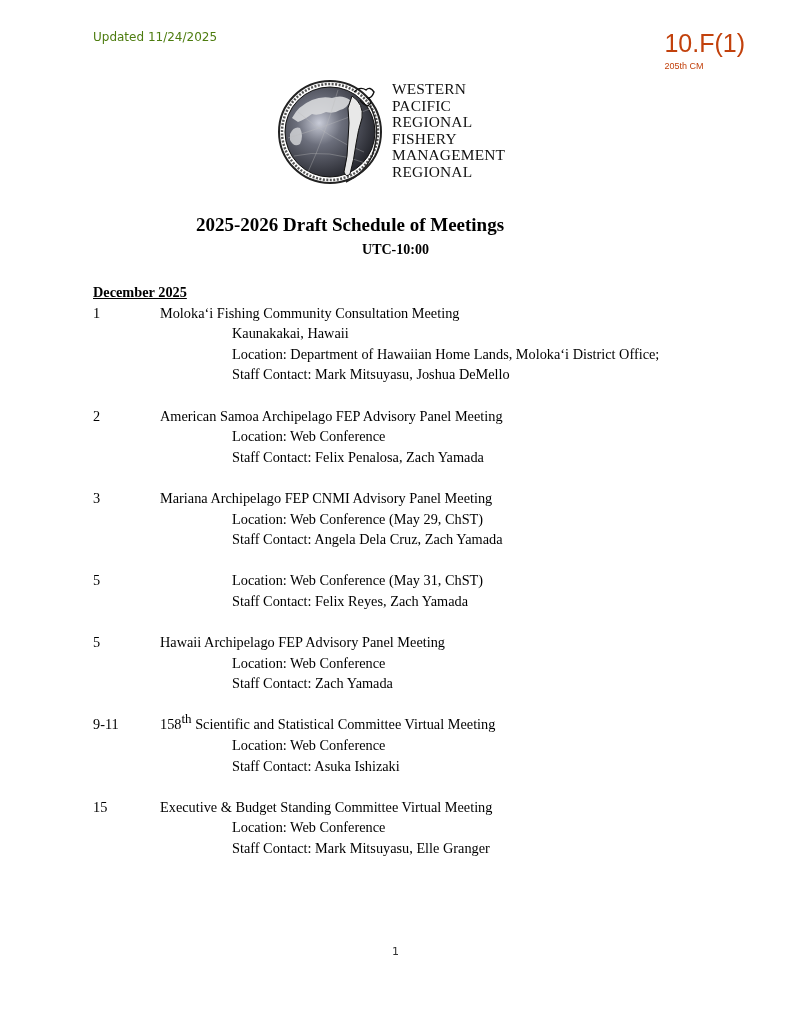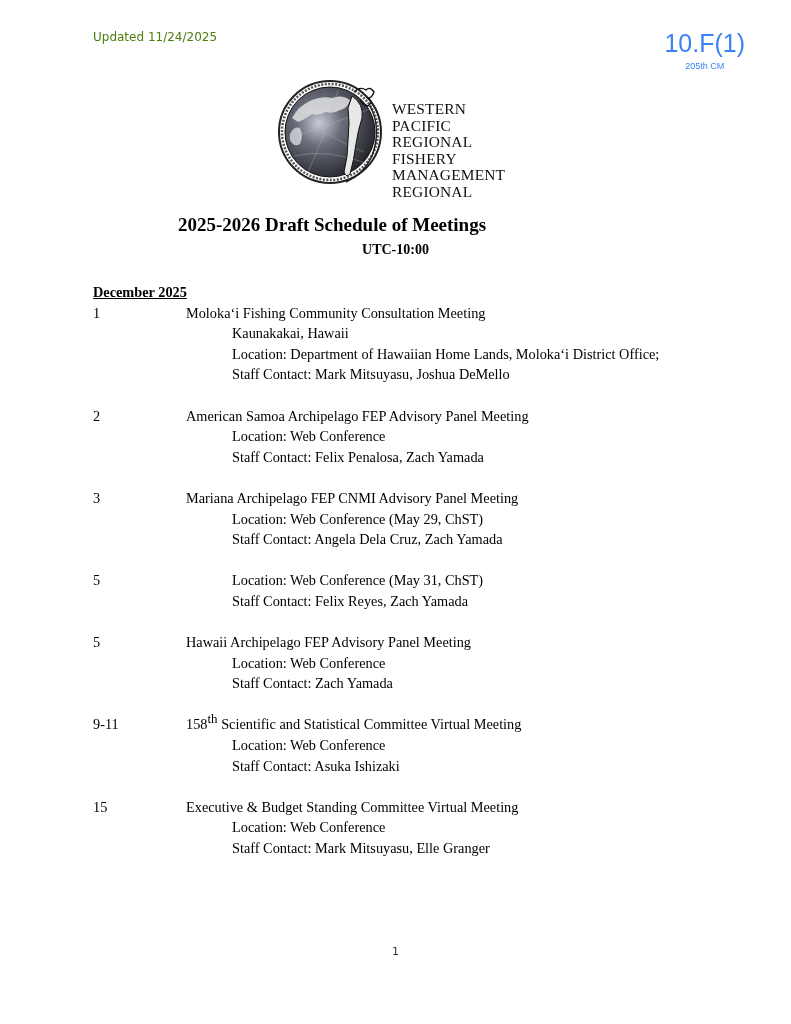--- a/index.html
+++ b/index.html
@@ -2,53 +2,52 @@
 <html><head>
   <meta charset="utf-8">
   <style>
     html, body { margin: 0; padding: 0; background: #ffffff; }
     body { width: 791px; height: 1024px; position: relative; overflow: hidden; color: #000; }
     .updated {
       position: absolute; left: 93px; top: 30px;
       font-family: "DejaVu Sans", sans-serif; font-size: 12px; color: #4d7c0f;
     }
     .agenda-code {
-      position: absolute; right: 46px; top: 30px; text-align: center;
-      font-family: "Liberation Sans", sans-serif; color: #3b82f6;
+      position: absolute; right: 46px; top: 30px; text-align: left;
+      font-family: "Liberation Sans", sans-serif; color: #c2410c;
     }
     .agenda-code .code { font-size: 25px; line-height: 26px; display: block; }
     .agenda-code .cm { font-size: 9px; line-height: 10px; display: block; margin-top: 5px; }
 
     .logo { position: absolute; left: 278px; top: 78px; width: 240px; height: 110px; }
     .logo svg { position: absolute; left: 0; top: 0; }
     .logo-text {
       position: absolute; left: 114px; top: 3px;
       font-family: "Liberation Serif", serif; font-size: 15.4px; line-height: 16.6px; color: #111;
       letter-spacing: 0.2px;
-      margin-top: 20px;
     }
     .logo-text div { white-space: nowrap; }
 
     .title {
       position: absolute; left: 0; width: 664px; top: 214px; text-align: center;
-      font-family: "Liberation Serif", serif; font-weight: bold; font-size: 19px;
+      font-family: "Liberation Serif", serif; font-weight: bold; font-size: 19px; padding-left: 18px;
     }
     .subtitle {
       position: absolute; left: 0; width: 791px; top: 242px; text-align: center;
       font-family: "Liberation Serif", serif; font-weight: bold; font-size: 14px;
     }
 
     .schedule {
       position: absolute; left: 93px; top: 282px; width: 640px;
       font-family: "Liberation Serif", serif; font-size: 14.3px; line-height: 20.6px;
     }
     .month { font-weight: bold; text-decoration: underline; }
     .entry { position: relative; margin-bottom: 20.6px; }
     .entry .day { position: absolute; left: 0; top: 0; }
-    .entry .name { margin-left: 93px; white-space: nowrap; }
+    .entry .name { margin-left: 67px; white-space: nowrap; }
     .entry .detail { margin-left: 139px; }
     sup { font-size: 13px; line-height: 0; vertical-align: 6px; }
 
     .page-num {
       position: absolute; left: 0; width: 791px; top: 945px; text-align: center;
       font-family: "DejaVu Sans", sans-serif; font-size: 11px; color: #333;
     }
   </style>
 </head>
 <body>

